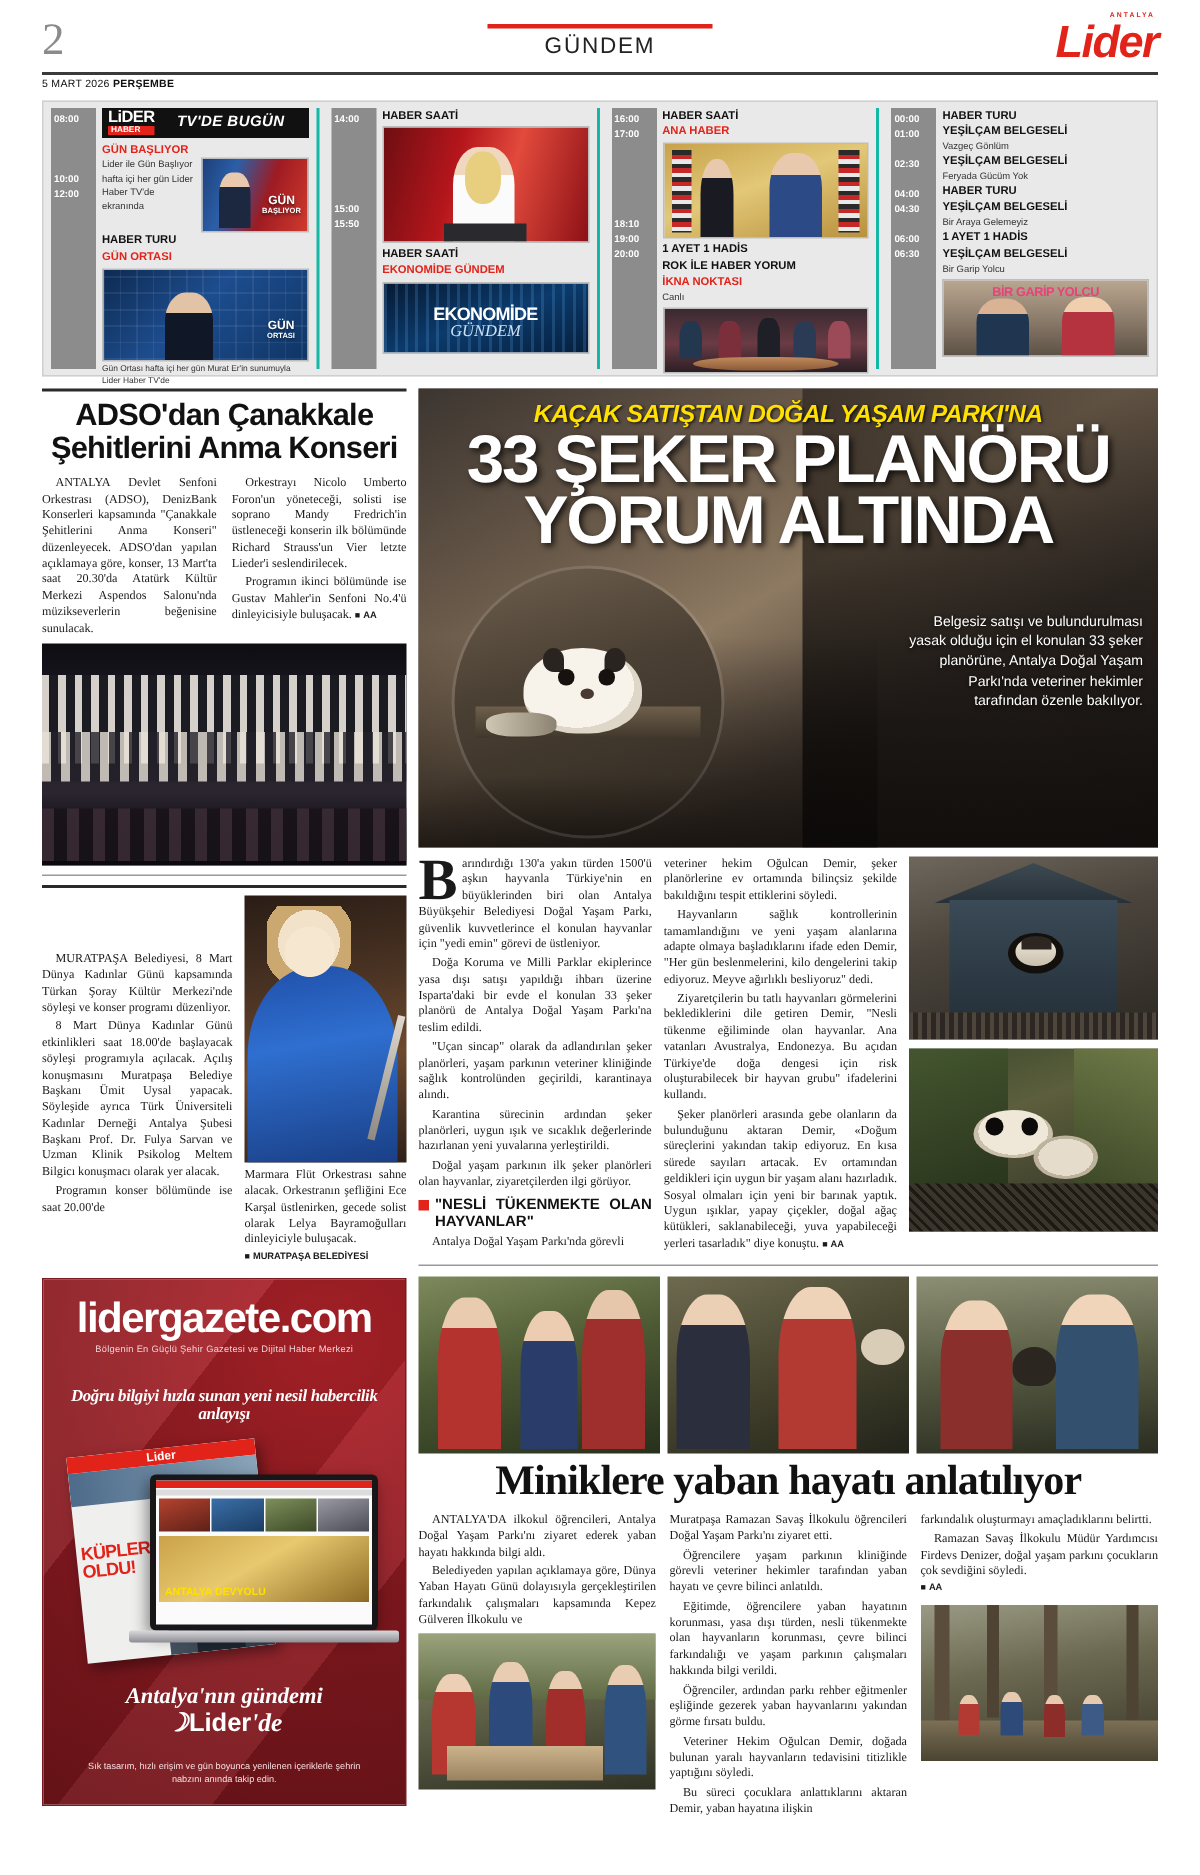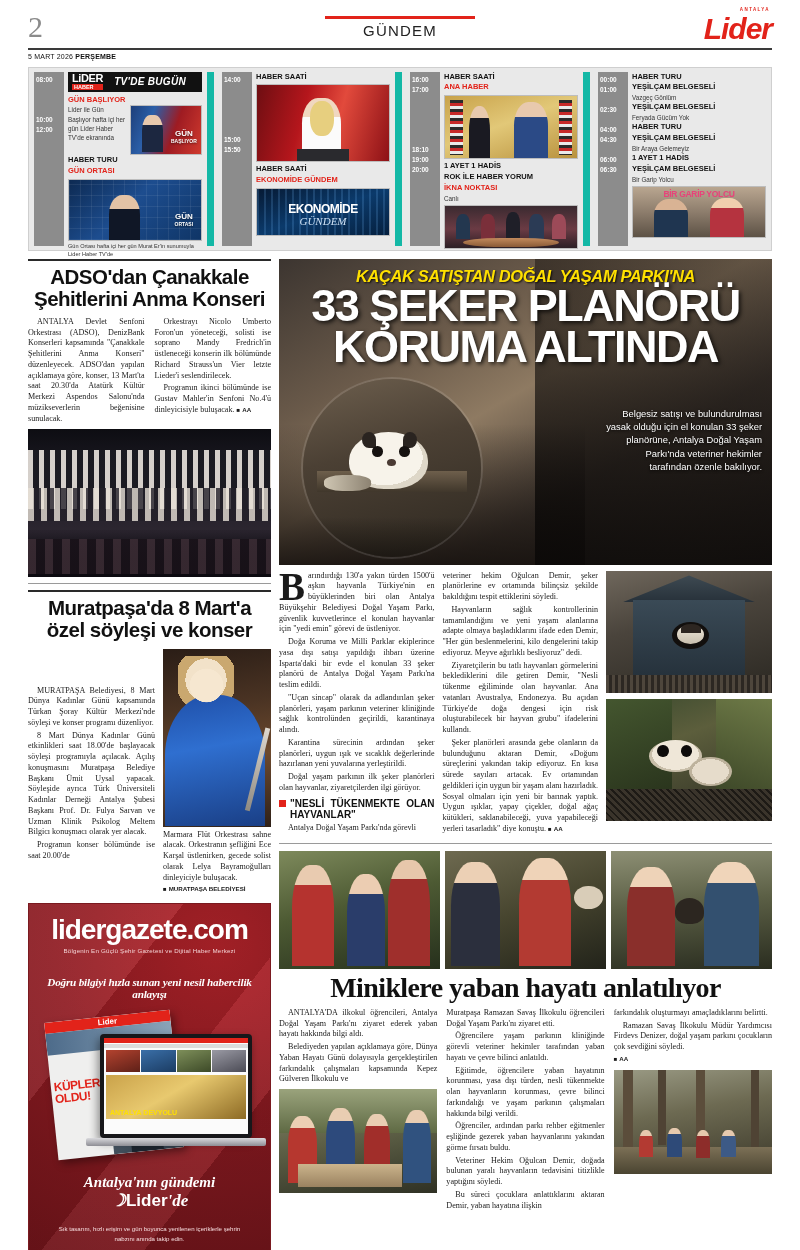--- a/index.html
+++ b/index.html
@@ -48,21 +48,21 @@
     color:#111; margin-top:3px; letter-spacing:.2px;
   }
   .dateline b { font-weight:700; }
 
   
   .tvguide {
     margin-top:7px; background:#e9e9e9; border:1px solid #cfcfcf;
     height:184px; display:flex; padding:4px 5px; gap:0;
   }
   .tv-col { display:flex; flex:1; min-width:0; }
-  .tv-col + .tv-col { border-left:7px solid #14b8a6; padding-left:8px; margin-left:5px; }
+  .tv-col + .tv-col { border-left:2px solid #14b8a6; padding-left:8px; margin-left:5px; }
   .tv-times {
     width:30px; flex:0 0 30px; background:#8c8c8c;
     font-family:"Liberation Sans", sans-serif; font-weight:700;
     font-size:6.5px; color:#fff; padding:3px 2px; line-height:1.55;
   }
   .tv-times .t { display:block; }
   .tv-times .sp { display:block; height:10px; }
   .tv-body { flex:1; min-width:0; padding-left:4px; }
   .tv-brandbar {
     background:#111; height:20px; display:flex; align-items:center;
@@ -452,21 +452,20 @@
                background:linear-gradient(180deg,rgba(18,14,22,.1),#0c0a10 70%);"></div>
           <div style="position:absolute;left:0;right:0;bottom:2%;height:24%;
                background:repeating-linear-gradient(90deg,#3a2b33 0 8px,#191219 8px 17px);opacity:.9;"></div>
         </div>
       </article>
 
       <div class="hr-thin"></div>
       <div class="hr-top"></div>
 
       <article>
-        <h2 class="head-sans">Muratpaşa'da 8 Mart'a özel söyleşi ve konser</h2>
         <div style="display:flex;gap:8px;">
           <div class="bodytext" style="flex:1;min-width:0;margin-top:37px;">
             <p class="lead">MURATPAŞA Belediyesi, 8 Mart Dünya Kadınlar Günü kapsamında Türkan Şoray Kültür Merkezi'nde söyleşi ve konser programı düzenliyor.</p>
             <p>8 Mart Dünya Kadınlar Günü etkinlikleri saat 18.00'de başlayacak söyleşi programıyla açılacak. Açılış konuşmasını Muratpaşa Belediye Başkanı Ümit Uysal yapacak. Söyleşide ayrıca Türk Üniversiteli Kadınlar Derneği Antalya Şubesi Başkanı Prof. Dr. Fulya Sarvan ve Uzman Klinik Psikolog Meltem Bilgicı konuşmacı olarak yer alacak.</p>
             <p>Programın konser bölümünde ise saat 20.00'de</p>
           </div>
           <div style="width:108px;flex:0 0 108px;">
             <div class="ph photo-flute" style="background:linear-gradient(170deg,#2a1d16 0%,#4a3323 34%,#6d4a2e 62%,#2e2018 100%);">
               <div style="position:absolute;left:14%;top:4%;width:52%;height:30%;
                    background:radial-gradient(ellipse at 50% 45%,#f2e2c9 0 52%,#caa86f 52% 78%,transparent 78%);"></div>
@@ -555,21 +554,21 @@
           <div style="position:absolute;left:47%;top:45%;width:5%;height:4%;background:#4a3a33;border-radius:50%;"></div>
           <div style="position:absolute;left:12%;top:54%;width:26%;height:9%;
                background:linear-gradient(90deg,#cfc6b3,#8d8372);border-radius:40%;"></div>
           <div style="position:absolute;left:0;bottom:0;width:100%;height:22%;
                background:linear-gradient(180deg,rgba(40,33,26,0),rgba(24,20,16,.82));"></div>
         </div>
 
         <div class="kicker">KAÇAK SATIŞTAN DOĞAL YAŞAM PARKI'NA</div>
         <div class="hero-title">
           <div>33 ŞEKER PLANÖRÜ</div>
-          <div>KORUMA ALTINDA</div>
+          <div>YORUM ALTINDA</div>
         </div>
         <div class="hero-cap">Belgesiz satışı ve bulundurulması yasak olduğu için el konulan 33 şeker planörüne, Antalya Doğal Yaşam Parkı'nda veteriner hekimler tarafından özenle bakılıyor.</div>
       </div>
 
       <div class="main-body">
         <div class="tc bodytext">
           <p style="text-indent:0"><span style="float:left;font-size:39px;line-height:.76;font-weight:700;margin:1px 3px 0 0;font-family:'Liberation Serif',serif;">B</span><span>arındırdığı 130'a yakın türden 1500'ü aşkın hayvanla Türkiye'nin en büyüklerinden biri olan Antalya Büyükşehir Belediyesi Doğal Yaşam Parkı, güvenlik kuvvetlerince el konulan hayvanlar için "yedi emin" görevi de üstleniyor.</span></p>
           <p>Doğa Koruma ve Milli Parklar ekiplerince yasa dışı satışı yapıldığı ihbarı üzerine Isparta'daki bir evde el konulan 33 şeker planörü de Antalya Doğal Yaşam Parkı'na teslim edildi.</p>
           <p>"Uçan sincap" olarak da adlandırılan şeker planörleri, yaşam parkının veteriner kliniğinde sağlık kontrolünden geçirildi, karantinaya alındı.</p>
           <p>Karantina sürecinin ardından şeker planörleri, uygun ışık ve sıcaklık değerlerinde hazırlanan yeni yuvalarına yerleştirildi.</p>

